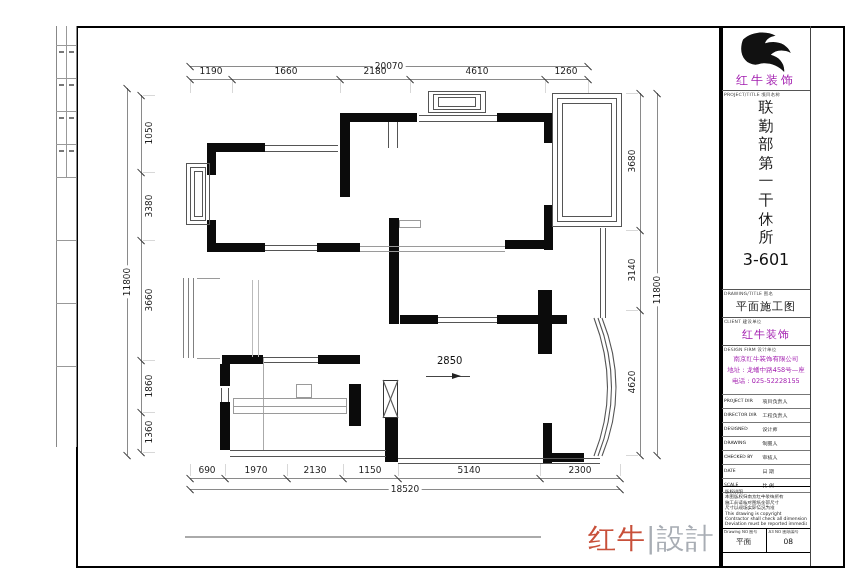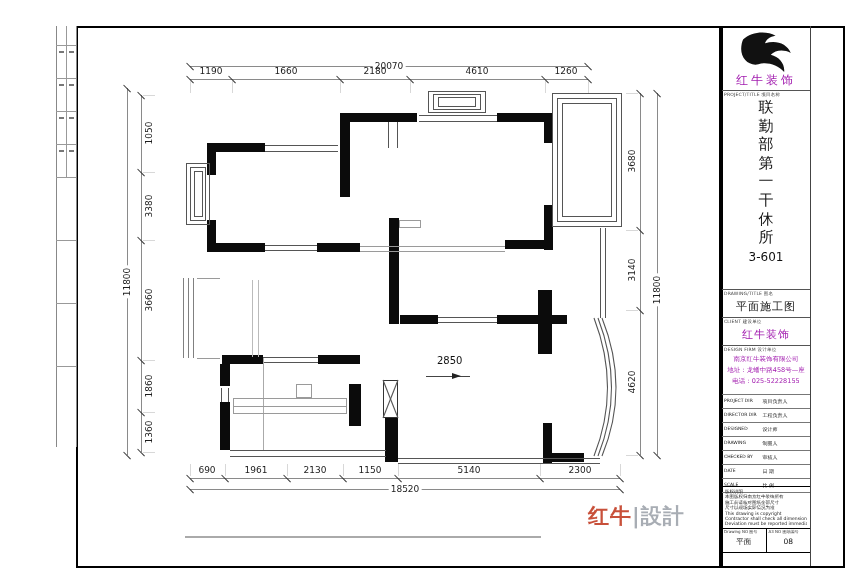--- a/index.html
+++ b/index.html
@@ -172,21 +172,21 @@
       <div class="abs dext" style="left: 287px; top: 464px; width: 1px; height: 12px;"></div>
       <div class="abs dtick" style="left: 338px; top: 477.5px; width: 10px; height: 1.2px;"></div>
       <div class="abs dext" style="left: 343px; top: 464px; width: 1px; height: 12px;"></div>
       <div class="abs dtick" style="left: 393px; top: 477.5px; width: 10px; height: 1.2px;"></div>
       <div class="abs dext" style="left: 398px; top: 464px; width: 1px; height: 12px;"></div>
       <div class="abs dtick" style="left: 535px; top: 477.5px; width: 10px; height: 1.2px;"></div>
       <div class="abs dext" style="left: 540px; top: 464px; width: 1px; height: 12px;"></div>
       <div class="abs dtick" style="left: 615px; top: 477.5px; width: 10px; height: 1.2px;"></div>
       <div class="abs dext" style="left: 620px; top: 464px; width: 1px; height: 12px;"></div>
       <span class="dim-t" style="left: 207px; top: 465px; transform: translateX(-50%);">690</span>
-      <span class="dim-t" style="left: 256px; top: 465px; transform: translateX(-50%);">1961</span>
+      <span class="dim-t" style="left: 256px; top: 465px; transform: translateX(-50%);">1970</span>
       <span class="dim-t" style="left: 315px; top: 465px; transform: translateX(-50%);">2130</span>
       <span class="dim-t" style="left: 370px; top: 465px; transform: translateX(-50%);">1150</span>
       <span class="dim-t" style="left: 469px; top: 465px; transform: translateX(-50%);">5140</span>
       <span class="dim-t" style="left: 580px; top: 465px; transform: translateX(-50%);">2300</span>
       <div class="abs dline" style="left: 190px; top: 489px; width: 430px; height: 1px;"></div>
       <div class="abs dtick" style="left: 185px; top: 488.5px; width: 10px; height: 1.2px;"></div>
       <div class="abs dtick" style="left: 615px; top: 488.5px; width: 10px; height: 1.2px;"></div>
       <span class="dim-t onln" style="left: 405px; top: 484px; transform: translate(-50%, -50%) translateY(5px);">18520</span>
       <div class="abs dline" style="left: 127px; top: 88px; width: 1px; height: 367px;"></div>
       <div class="abs dtick" style="left: 122px; top: 87.5px; width: 10px; height: 1.2px;"></div>
@@ -229,21 +229,21 @@
     </div>
 
   <div>
     <svg class="abs" style="left:737px;top:30px;" width="58" height="42" viewBox="0 0 60 44">
       <path d="M6 10 C14 2 30 0 40 6 C34 7 30 10 29 14 C40 10 52 14 56 24 C48 20 40 21 35 26 C44 28 50 36 49 44 C42 36 30 33 22 36 C12 38 4 30 4 20 C4 16 5 12 6 10 Z" fill="#111"></path>
     </svg>
     <div class="abs tb-val red" style="left:722px;top:72px;font-size:12px;letter-spacing:3px;">红牛装饰</div>
     <div class="abs hline" style="left:722px;top:90px;width:88px;"></div>
     <div class="abs cap" style="left:724px;top:91.5px;">PROJECT/TITLE 项目名称</div>
     <div id="proj-name" class="abs" style="left:757px;top:98px;">联勤部第一干休所</div>
-    <div class="abs tb-val" style="left:722px;top:250px;font-size:12px;">3-601</div>
+    <div class="abs tb-val" style="left:722px;top:250px;font-size:16px;">3-601</div>
 
     <div class="abs hline" style="left:722px;top:289px;width:88px;"></div>
     <div class="abs cap" style="left:724px;top:290.5px;">DRAWING/TITLE 图名</div>
     <div class="abs tb-val" style="left:722px;top:299px;font-size:11px;letter-spacing:1px;">平面施工图</div>
 
     <div class="abs hline" style="left:722px;top:317px;width:88px;"></div>
     <div class="abs cap" style="left:724px;top:318.5px;">CLIENT 建设单位</div>
     <div class="abs tb-val red" style="left:722px;top:327px;font-size:11px;letter-spacing:1px;">红牛装饰</div>
 
     <div class="abs hline" style="left:722px;top:345px;width:88px;"></div>
@@ -297,16 +297,16 @@
           <div class="fval">平面</div>
         </div>
         <div class="fcell">
           <div class="fcap">A3 NO 图纸编号</div>
           <div class="fval">08</div>
         </div>
       </div>
   </div>
 
   <div class="abs" style="left:185px;top:536px;width:356px;height:1.5px;background:#aaa;"></div>
-  <div class="abs" style="left:588px;top:502px;font-size:21px;letter-spacing:1px;font-weight:bold;">
+  <div class="abs" style="left:588px;top:520px;font-size:28px;letter-spacing:1px;">
     <span style="color:#c8503a;">红牛</span><span style="color:#a8adb4;">|設計</span>
   </div>
 </div>
 
 </body></html>

